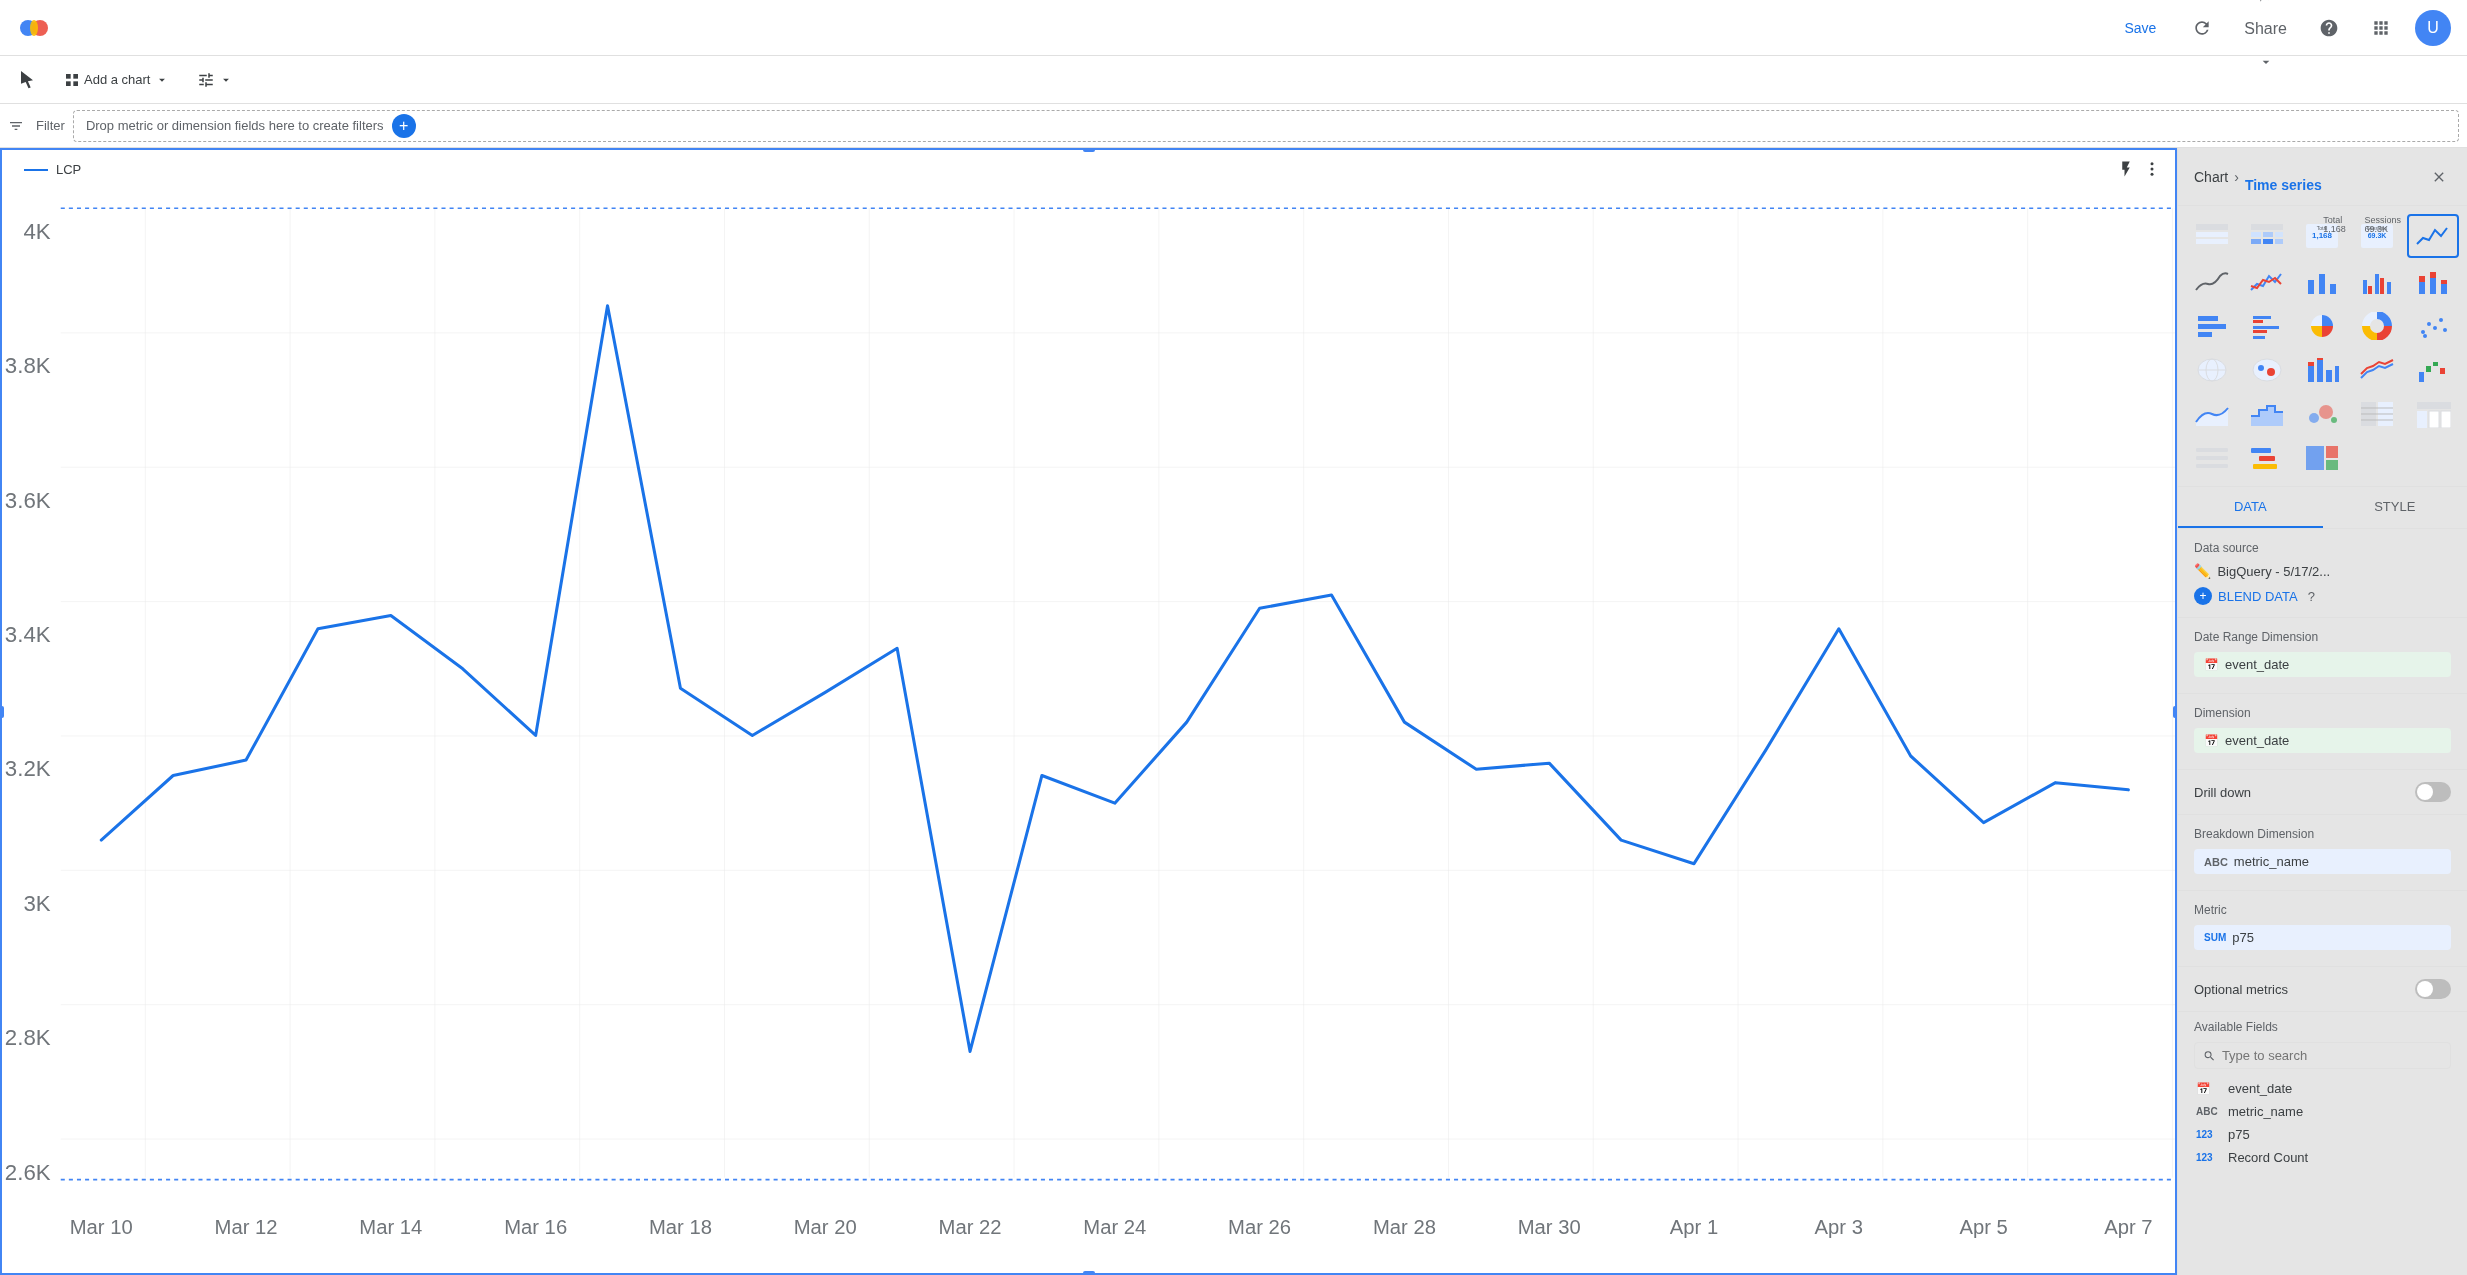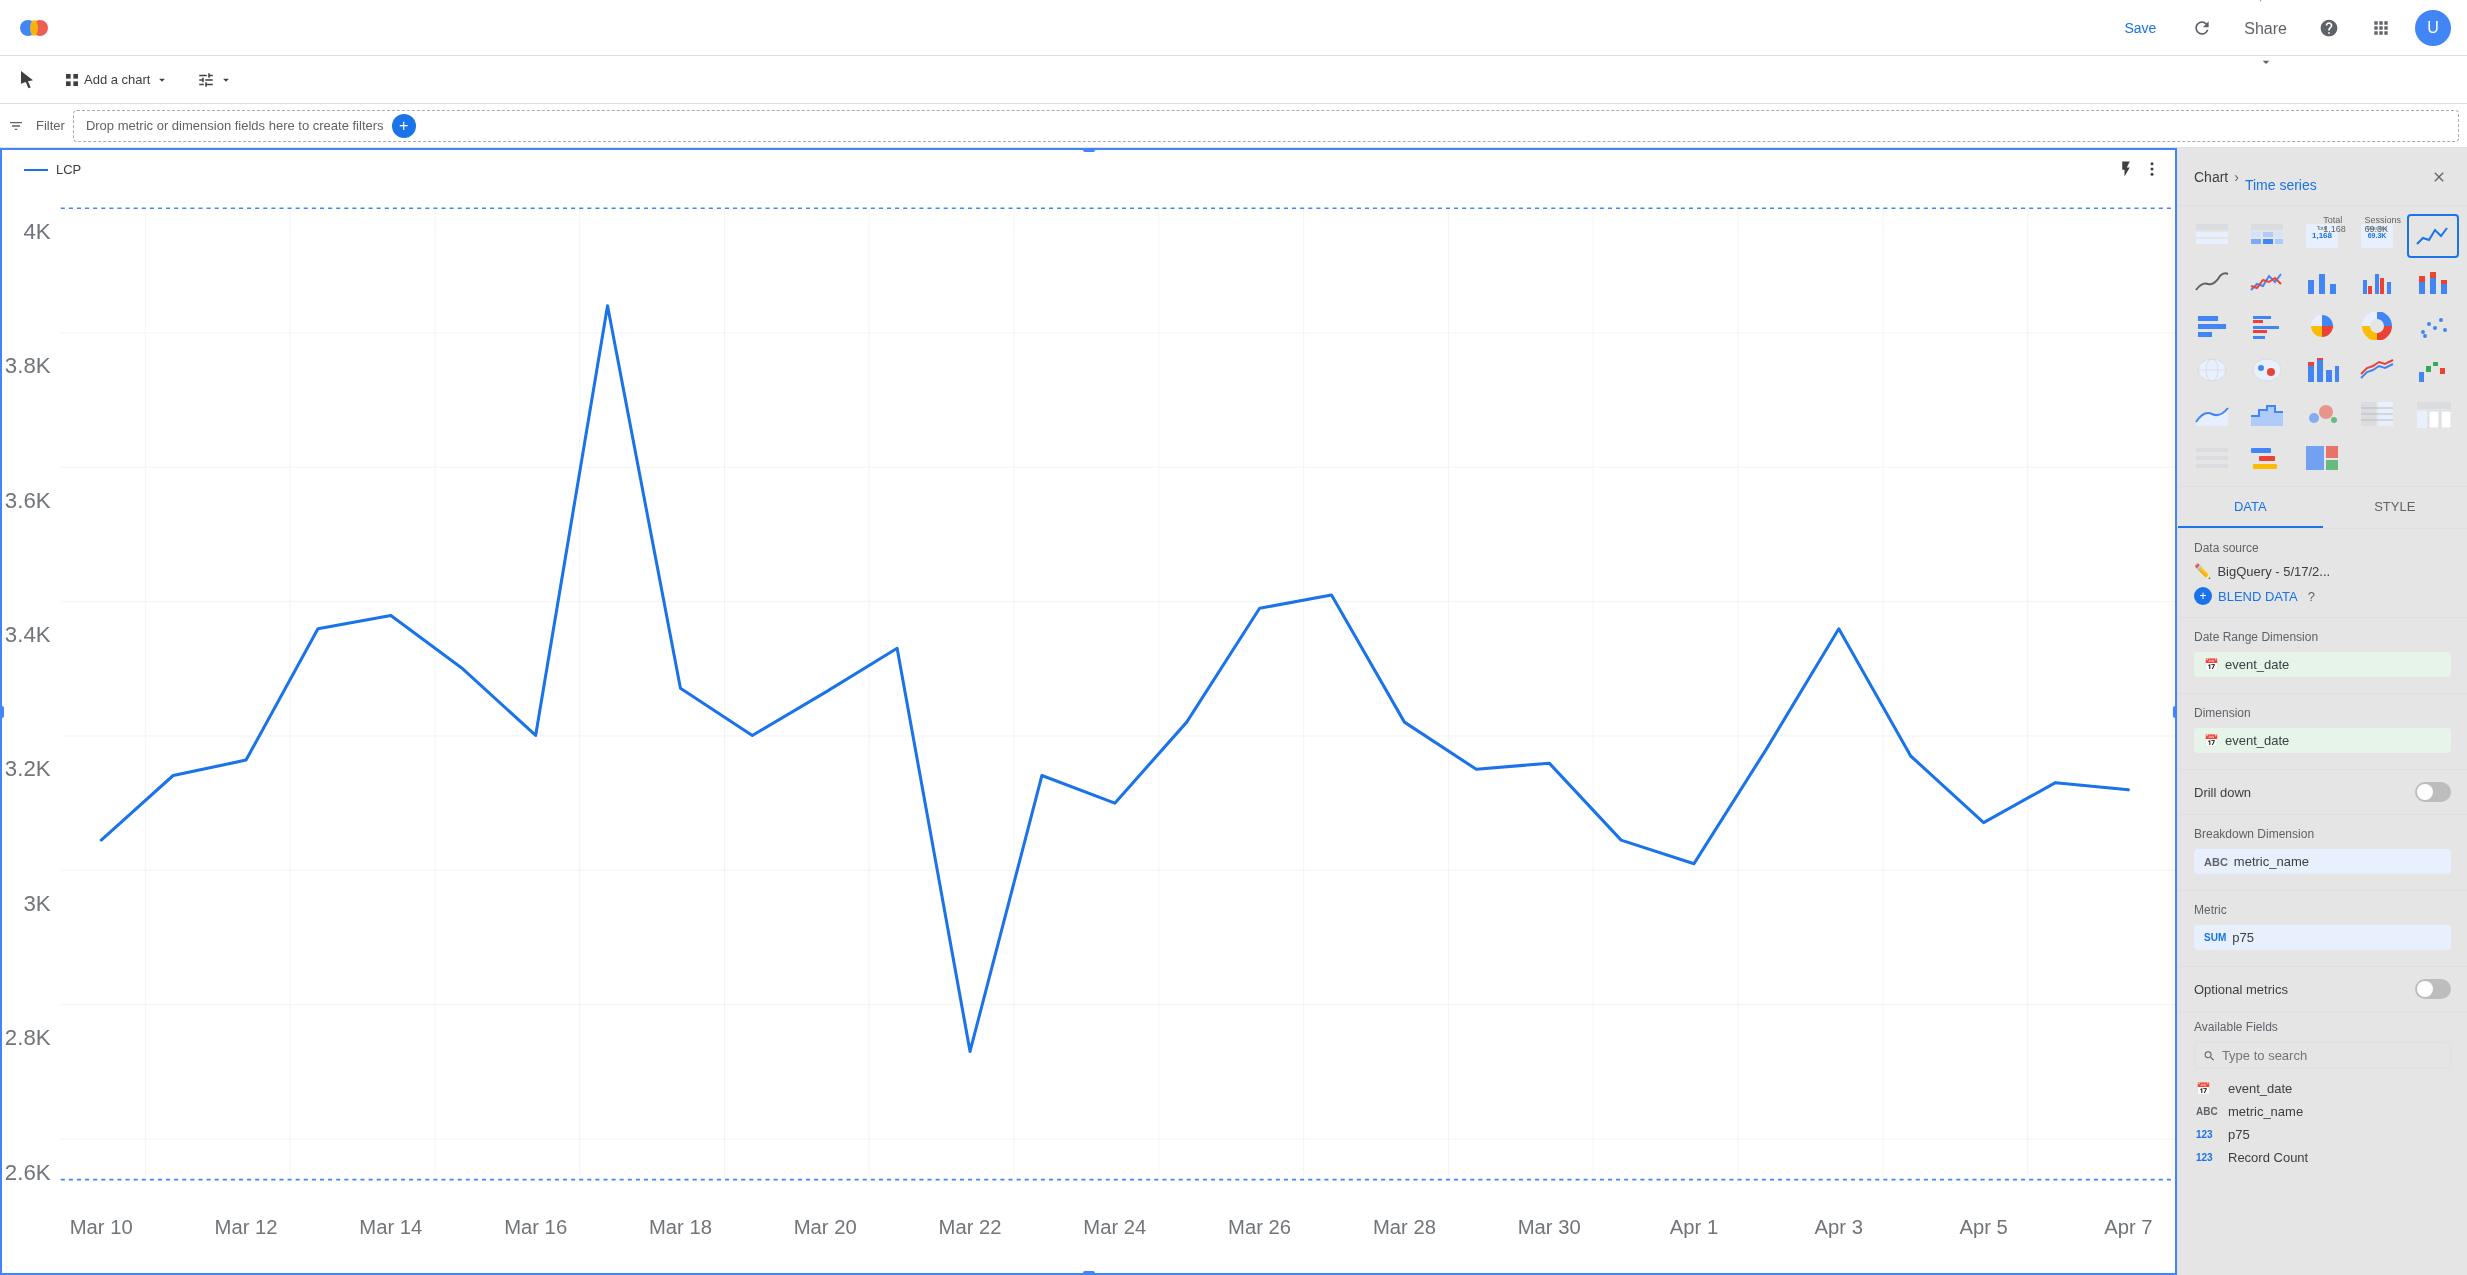--- a/index.html
+++ b/index.html
@@ -112,21 +112,21 @@
     .right-panel {
       width: 290px; background: #e5e5e5; border-left: 1px solid #e0e0e0;
       display: flex; flex-direction: column; overflow-y: auto;
     }
     .panel-header {
       display: flex; align-items: center; justify-content: space-between;
       padding: 12px 16px; border-bottom: 1px solid #e0e0e0;
     }
     .panel-title { font-size: 14px; color: #3c4043; display: flex; align-items: center; gap: 6px; }
     .breadcrumb-sep { color: #5f6368; }
-    .breadcrumb-current { font-weight: 400; color: #1a73e8; margin-top: 17px; }
+    .breadcrumb-current { font-weight: 700; color: #1a73e8; margin-top: 17px; }
 
     
     .chart-type-grid {
       display: grid; grid-template-columns: repeat(5, 1fr);
       padding: 8px; gap: 4px; border-bottom: 1px solid #e0e0e0;
     }
     .chart-type-item {
       display: flex; align-items: center; justify-content: center;
       padding: 6px; border-radius: 4px; cursor: pointer; position: relative;
     }

